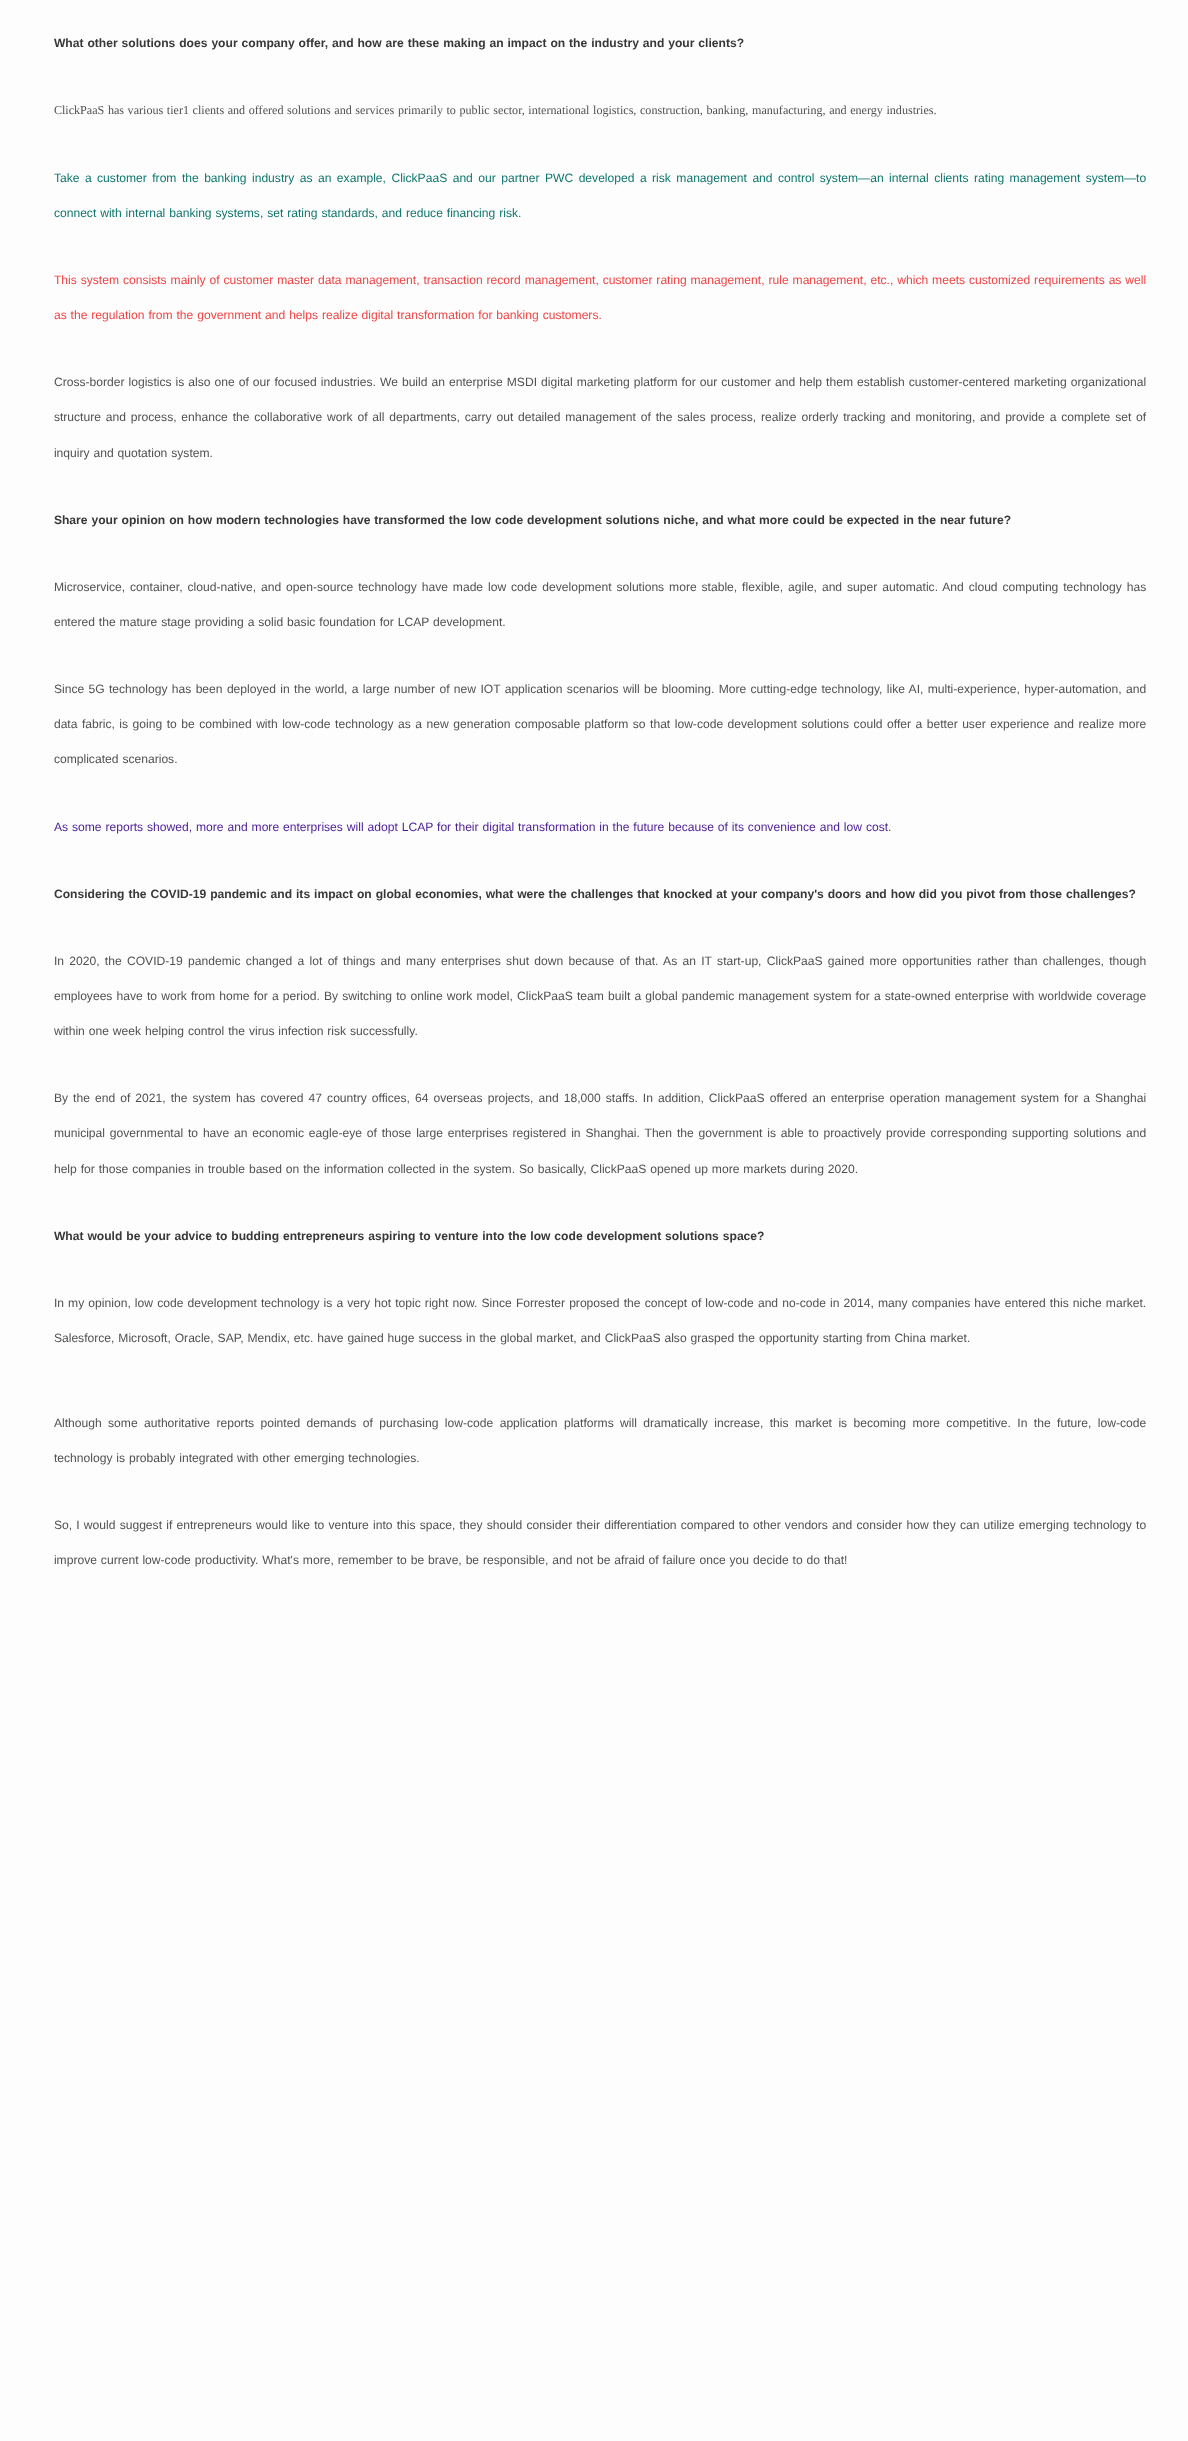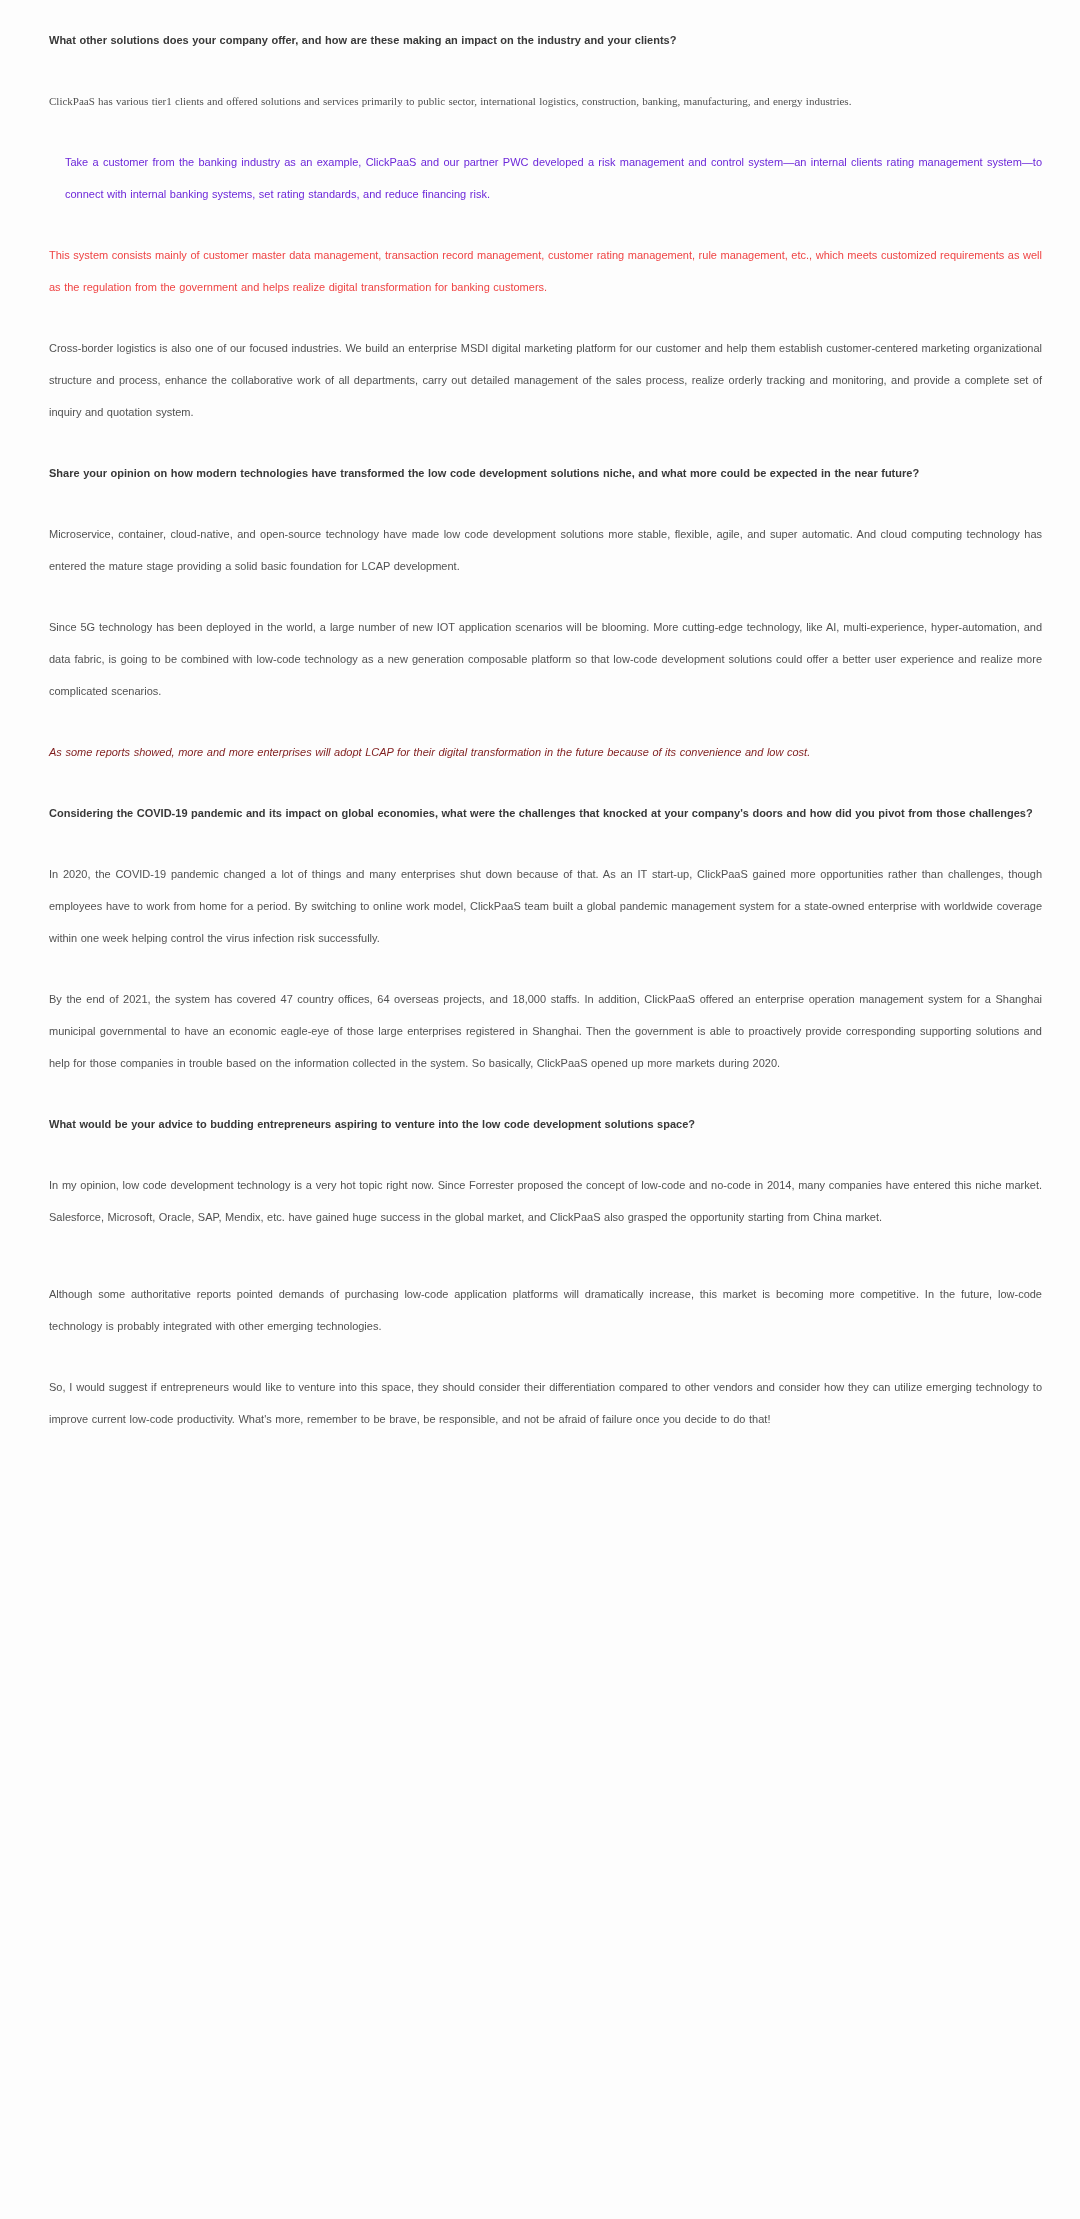--- a/index.html
+++ b/index.html
@@ -39,27 +39,27 @@
   }
 </style>
 </head>
 <body style="background: rgb(253, 253, 253);">
 
 <main class="page">
   <article>
 
   <p class="block question" style="color: rgb(56, 56, 56);">What other solutions does your company offer, and how are these making an impact on the industry and your clients?</p>
       <p class="block answer" style="color: rgb(81, 81, 81); font-family: Liberation Serif, serif;">ClickPaaS has various tier1 clients and offered solutions and services primarily to public sector, international logistics, construction, banking, manufacturing, and energy industries.</p>
-      <p class="block answer" style="color: #6d28d9; margin-left: 16px;">Take a customer from the banking industry as an example, ClickPaaS and our partner PWC developed a risk management and control system—an internal clients rating management system—to connect with internal banking systems, set rating standards, and reduce financing risk.</p>
+      <p class="block answer" style="color: #0f766e;">Take a customer from the banking industry as an example, ClickPaaS and our partner PWC developed a risk management and control system—an internal clients rating management system—to connect with internal banking systems, set rating standards, and reduce financing risk.</p>
       <p class="block answer" style="color: #ef4444;">This system consists mainly of customer master data management, transaction record management, customer rating management, rule management, etc., which meets customized requirements as well as the regulation from the government and helps realize digital transformation for banking customers.</p>
       <p class="block answer" style="color: rgb(81, 81, 81);">Cross-border logistics is also one of our focused industries. We build an enterprise MSDI digital marketing platform for our customer and help them establish customer-centered marketing organizational structure and process, enhance the collaborative work of all departments, carry out detailed management of the sales process, realize orderly tracking and monitoring, and provide a complete set of inquiry and quotation system.</p>
       <p class="block question" style="color: rgb(56, 56, 56);">Share your opinion on how modern technologies have transformed the low code development solutions niche, and what more could be expected in the near future?</p>
       <p class="block answer" style="color: rgb(81, 81, 81);">Microservice, container, cloud-native, and open-source technology have made low code development solutions more stable, flexible, agile, and super automatic. And cloud computing technology has entered the mature stage providing a solid basic foundation for LCAP development.</p>
       <p class="block answer" style="color: rgb(81, 81, 81);">Since 5G technology has been deployed in the world, a large number of new IOT application scenarios will be blooming. More cutting-edge technology, like AI, multi-experience, hyper-automation, and data fabric, is going to be combined with low-code technology as a new generation composable platform so that low-code development solutions could offer a better user experience and realize more complicated scenarios.</p>
-      <p class="block answer" style="color: #7f1d1d; font-style: italic;">As some reports showed, more and more enterprises will adopt LCAP for their digital transformation in the future because of its convenience and low cost.</p>
+      <p class="block answer" style="color: #4c1d95;">As some reports showed, more and more enterprises will adopt LCAP for their digital transformation in the future because of its convenience and low cost.</p>
       <p class="block question" style="color: rgb(56, 56, 56);">Considering the COVID-19 pandemic and its impact on global economies, what were the challenges that knocked at your company's doors and how did you pivot from those challenges?</p>
       <p class="block answer" style="color: rgb(81, 81, 81);">In 2020, the COVID-19 pandemic changed a lot of things and many enterprises shut down because of that. As an IT start-up, ClickPaaS gained more opportunities rather than challenges, though employees have to work from home for a period. By switching to online work model, ClickPaaS team built a global pandemic management system for a state-owned enterprise with worldwide coverage within one week helping control the virus infection risk successfully.</p>
       <p class="block answer" style="color: rgb(81, 81, 81);">By the end of 2021, the system has covered 47 country offices, 64 overseas projects, and 18,000 staffs. In addition, ClickPaaS offered an enterprise operation management system for a Shanghai municipal governmental to have an economic eagle-eye of those large enterprises registered in Shanghai. Then the government is able to proactively provide corresponding supporting solutions and help for those companies in trouble based on the information collected in the system. So basically, ClickPaaS opened up more markets during 2020.</p>
       <p class="block question" style="color: rgb(56, 56, 56);">What would be your advice to budding entrepreneurs aspiring to venture into the low code development solutions space?</p>
       <p class="block answer" style="color: rgb(81, 81, 81);">In my opinion, low code development technology is a very hot topic right now. Since Forrester proposed the concept of low-code and no-code in 2014, many companies have entered this niche market. Salesforce, Microsoft, Oracle, SAP, Mendix, etc. have gained huge success in the global market, and ClickPaaS also grasped the opportunity starting from China market.</p>
       <p class="block answer" style="color: rgb(81, 81, 81); margin-top: 45px;">Although some authoritative reports pointed demands of purchasing low-code application platforms will dramatically increase, this market is becoming more competitive. In the future, low-code technology is probably integrated with other emerging technologies.</p>
       <p class="block answer" style="color: rgb(81, 81, 81);">So, I would suggest if entrepreneurs would like to venture into this space, they should consider their differentiation compared to other vendors and consider how they can utilize emerging technology to improve current low-code productivity. What's more, remember to be brave, be responsible, and not be afraid of failure once you decide to do that!</p>
     </article>
 </main>
 

